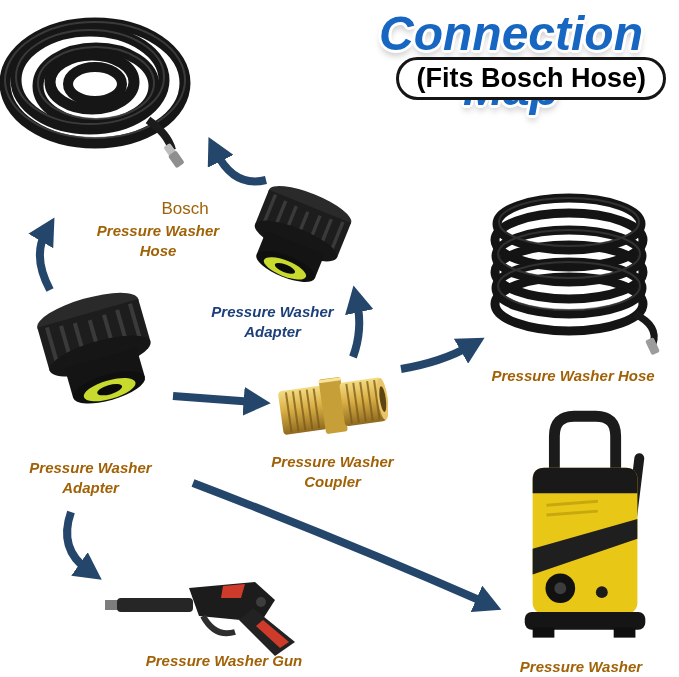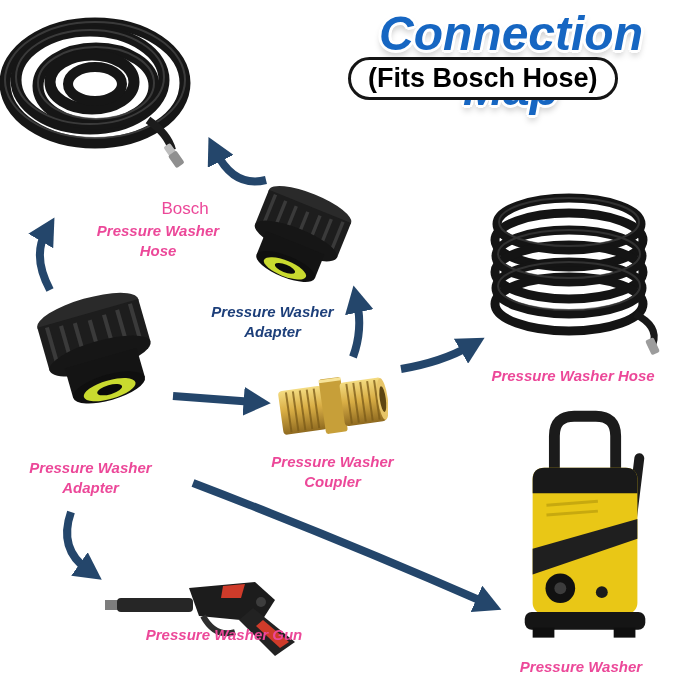--- a/index.html
+++ b/index.html
@@ -2,30 +2,30 @@
 <html><head>
 <meta charset="utf-8">
 <style>
   html,body{margin:0;padding:0;background:#fff;}
   #page{position:relative;width:679px;height:677px;background:#fff;overflow:hidden;
         font-family:"Liberation Sans",sans-serif;}
   .abs{position:absolute;}
   .img{z-index:4;}
   #arrows{position:absolute;left:0;top:0;width:679px;height:677px;z-index:5;pointer-events:none;}
   .label{position:absolute;z-index:6;font-size:15px;font-weight:bold;font-style:italic;
-         color:#ec4899;text-align:center;line-height:1.3;}
+         color:#a16207;text-align:center;line-height:1.3;}
   .label.navy{color:#1d3f7a;}
   .label.nowrap{white-space:nowrap;}
   #title{position:absolute;left:348px;top:6px;width:326px;z-index:6;text-align:center;
          font-weight:bold;font-style:italic;font-size:48px;color:#1666c2;
          text-shadow:-3px 0 0 #fff,3px 0 0 #fff,0 -3px 0 #fff,0 3px 0 #fff,
                      -2px -2px 0 #fff,2px -2px 0 #fff,-2px 2px 0 #fff,2px 2px 0 #fff,
                      0 5px 7px rgba(0,0,0,.28);}
-  #subtitle-wrap{position:absolute;left:348px;top:57px;width:326px;z-index:6;
-                 display:flex;justify-content:flex-start;}
+  #subtitle-wrap{position:absolute;left:340px;top:57px;width:326px;z-index:6;
+                 display:flex;justify-content:flex-end;}
   #subtitle{border:3px solid #151515;border-radius:26px;padding:3px 17px;
             font-size:27px;font-weight:bold;color:#000;background:#fff;white-space:nowrap;}
 </style>
 </head>
 <body>
 
 <div id="page">
 
   <div id="title">Connection Map</div>
   <div id="subtitle-wrap">
@@ -185,16 +185,16 @@
       <path d="M193,483 Q342,540 486,603" marker-end="url(#ah)"></path>
     </g>
   </svg>
 
   <div class="label" style="left:130px;top:198px;width:110px;font-style:normal;font-weight:normal;font-size:17px">Bosch</div>
   <div class="label" style="left:88px;top:221px;width:140px">Pressure Washer Hose</div>
   <div class="label navy" style="left:200px;top:302px;width:145px">Pressure Washer Adapter</div>
   <div class="label" style="left:18px;top:458px;width:145px">Pressure Washer Adapter</div>
   <div class="label" style="left:260px;top:452px;width:145px">Pressure Washer Coupler</div>
   <div class="label nowrap" style="left:473px;top:366px;width:200px">Pressure Washer Hose</div>
-  <div class="label nowrap" style="left:124px;top:625px;width:200px">Pressure Washer Gun</div>
+  <div class="label nowrap" style="left:124px;top:651px;width:200px">Pressure Washer Gun</div>
   <div class="label nowrap" style="left:481px;top:657px;width:200px">Pressure Washer</div>
 
 </div>
 
 </body></html>

